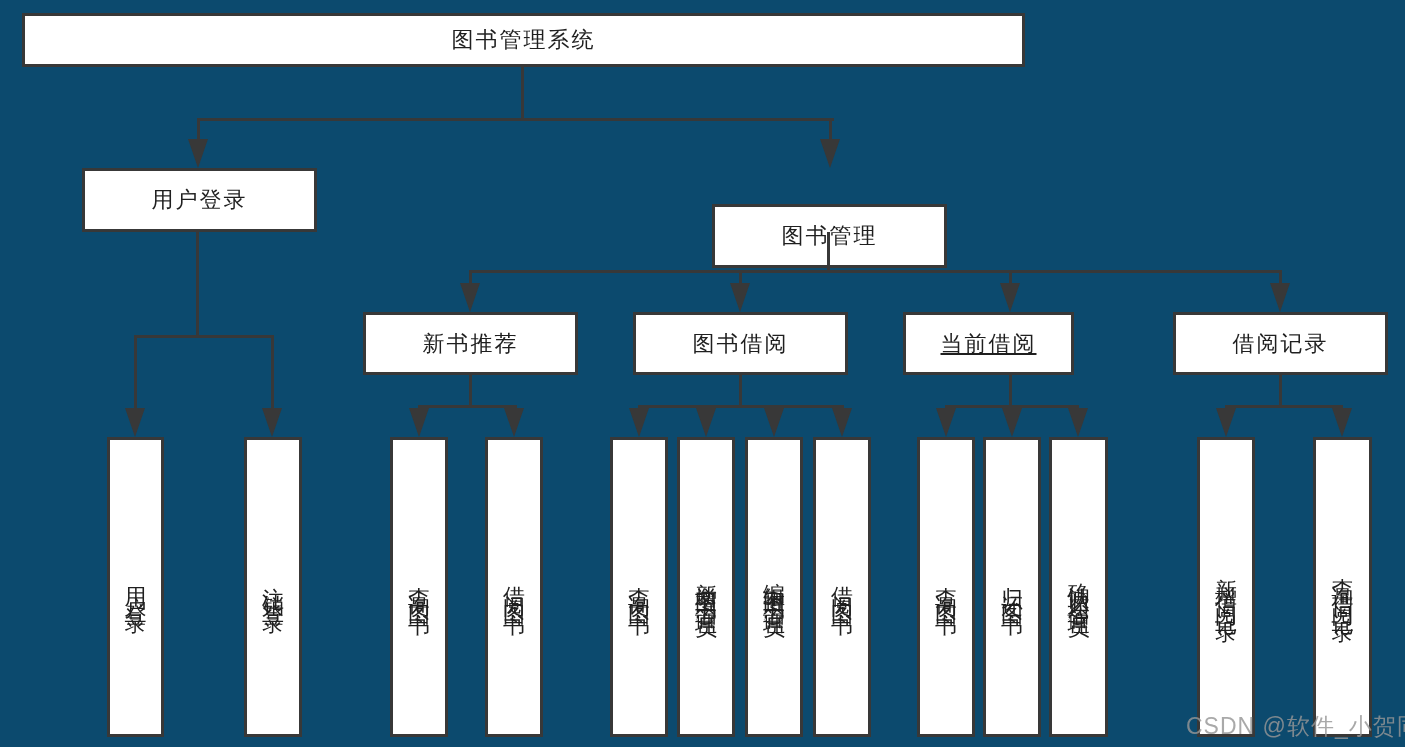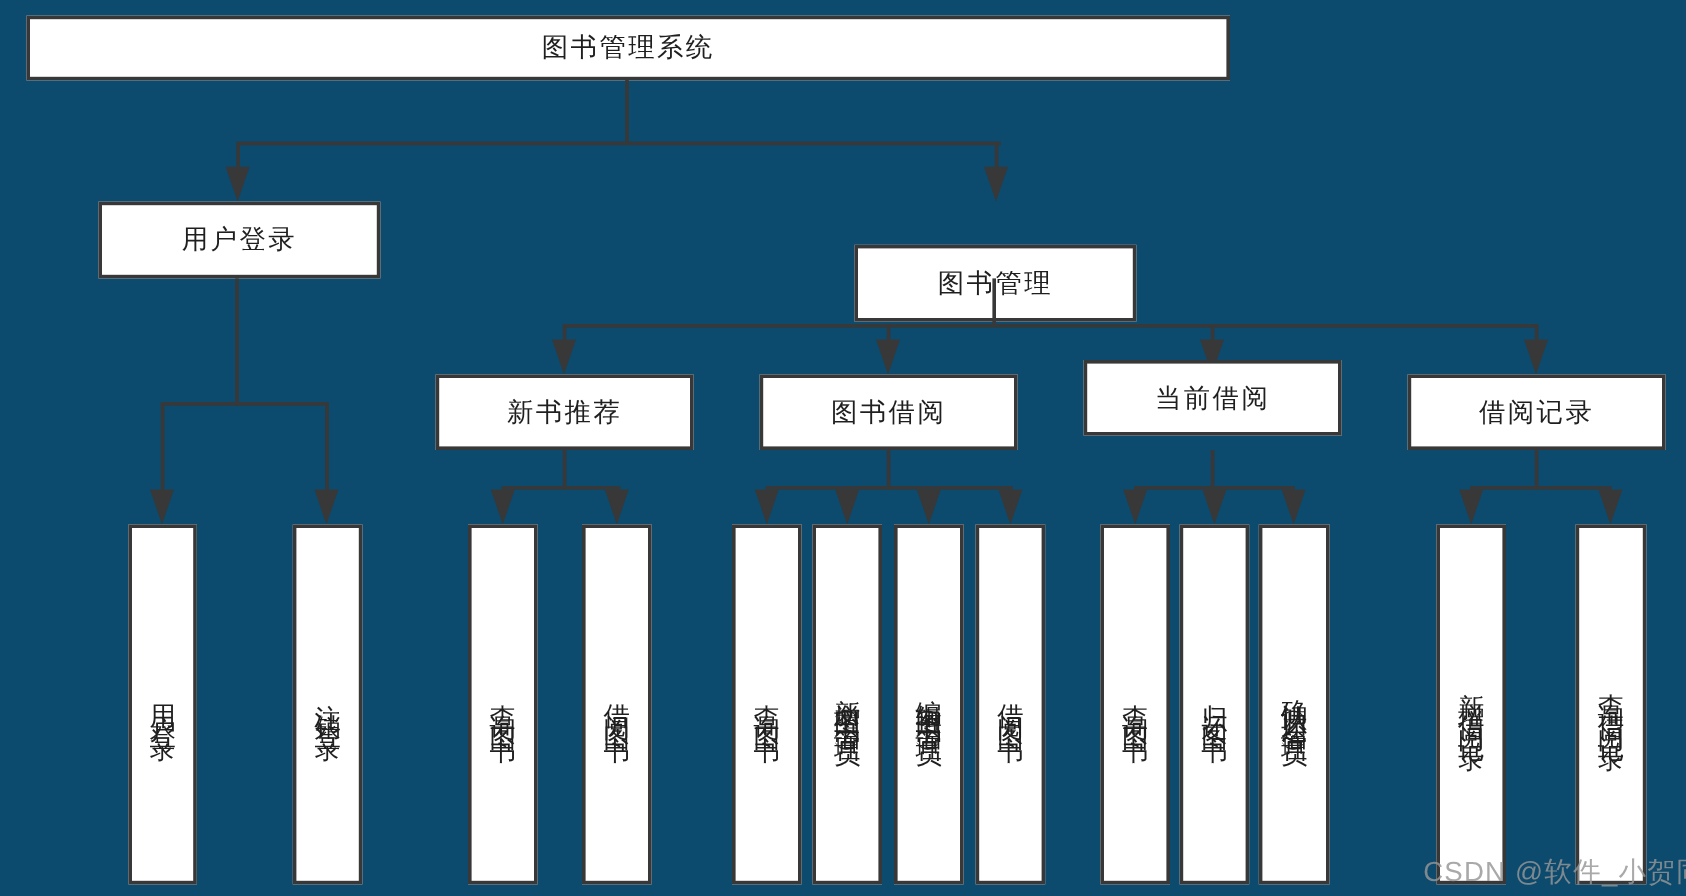--- a/index.html
+++ b/index.html
@@ -79,21 +79,21 @@
   <div class="arrow" style="left:730px;top:283px;"></div>
   <div class="arrow" style="left:1000px;top:283px;"></div>
   <div class="arrow" style="left:1270px;top:283px;"></div>
 
   <div class="box" style="left:633px;top:312px;width:215px;height:63px;">
     <span class="lbl">图书借阅</span>
   </div>
   <div class="box" style="left:363px;top:312px;width:215px;height:63px;">
     <span class="lbl">新书推荐</span>
   </div>
-  <div class="box" style="left:903px;top:300px;width:215px;height:63px;">
+  <div class="box" style="left:903px;top:312px;width:171px;height:63px;text-decoration:underline;">
     <span class="lbl">当前借阅</span>
   </div>
   <div class="box" style="left:1173px;top:312px;width:215px;height:63px;">
     <span class="lbl">借阅记录</span>
   </div>
 
   <div class="vline" style="left:469px;top:375px;width:3px;height:33px;"></div>
   <div class="hline" style="left:418px;top:405px;width:99px;height:3px;"></div>
   <div class="arrow" style="left:409px;top:408px;"></div>
   <div class="arrow" style="left:504px;top:408px;"></div>

